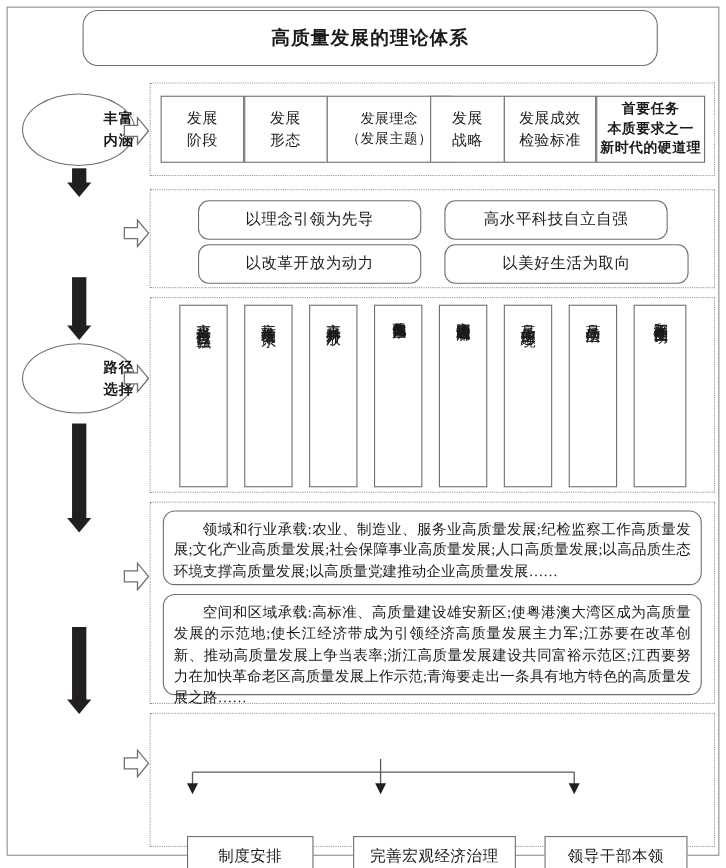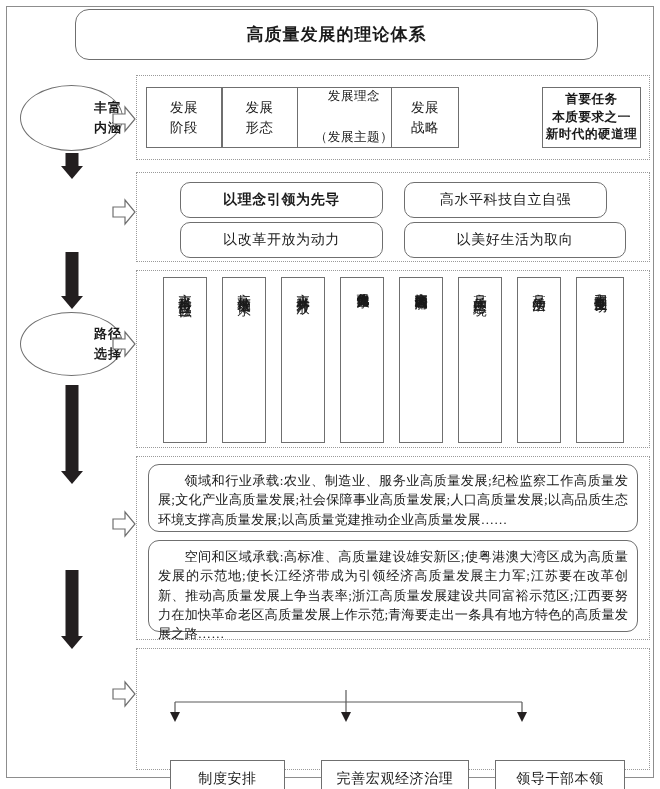--- a/index.html
+++ b/index.html
@@ -174,37 +174,41 @@
   <div class="dgroup" style="left:136px;top:75px;width:514px;height:85px;"></div>
 
   <div class="c-cell" style="left:146px;width:76px;">
     <span>发展</span>
     <span>阶段</span>
   </div>
   <div class="c-cell" style="left:221.5px;width:76px;">
     <span>发展</span>
     <span>形态</span>
   </div>
-  <div class="c-cell small" style="left:297px;width:114px;justify-content:space-between;">
+  <div class="c-cell small" style="left:297px;width:114px;">
     <span>发展理念</span>
     <span>（发展主题）</span>
   </div>
   <div class="c-cell" style="left:391px;width:68px;">
     <span>发展</span>
     <span>战略</span>
+  </div>
+  <div class="c-cell" style="left:458px;width:84px;">
+    <span>发展成效</span>
+    <span>检验标准</span>
   </div>
   <div class="c-cell small" style="left:542px;width:99px;font-weight:bold;">
     <span>首要任务</span>
     <span>本质要求之一</span>
     <span>新时代的硬道理</span>
   </div>
 
   <div class="dgroup" style="left:136px;top:172px;width:514px;height:90px;"></div>
 
-  <div class="p-pill" style="left:180px;top:182px;width:203px;font-weight:bold;">以理念引领为先导</div>
+  <div class="p-pill" style="left:180px;top:182px;width:203px;">以理念引领为先导</div>
   <div class="p-pill" style="left:404px;top:182px;width:203px;">高水平科技自立自强</div>
   <div class="p-pill" style="left:180px;top:222px;width:203px;">以改革开放为动力</div>
   <div class="p-pill" style="left:404px;top:222px;width:222px;">以美好生活为取向</div>
 
   <div class="dgroup" style="left:136px;top:270px;width:514px;height:178px;"></div>
 
   <div class="v-box" style="left:163px;width:44px;">
     <div class="vtext">高水平科技自立自强</div>
   </div>
   <div class="v-box" style="left:222px;width:44px;">

